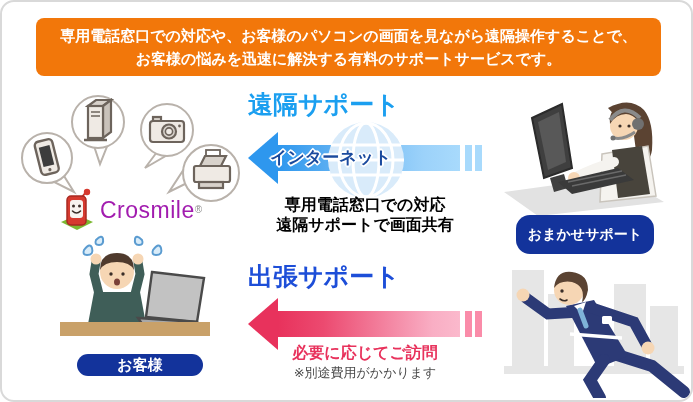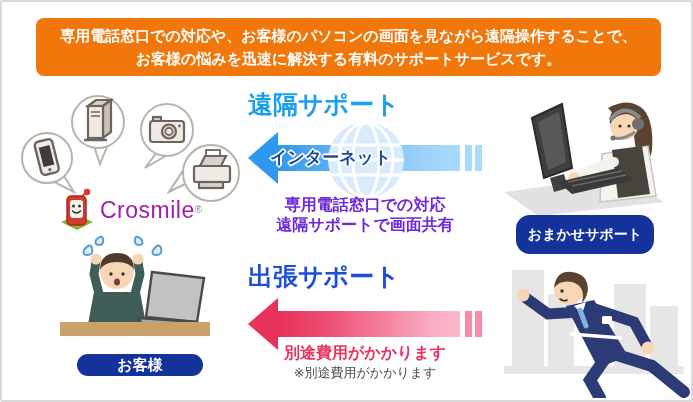--- a/index.html
+++ b/index.html
@@ -1,36 +1,36 @@
 <!DOCTYPE html>
 <html><head>
 <meta charset="utf-8">
 <style>
   html,body{margin:0;padding:0;background:#fff;}
   body{font-family:"Liberation Sans","DejaVu Sans",sans-serif;}
   .frame{
     position:relative;width:689px;height:398px;margin:0;
-    background:#fff;border:2px solid #d9d9d9;border-radius:2px;
+    background:#fff;border:2px solid #d9d9d9;border-radius:14px;
     overflow:hidden;
   }
   .abs{position:absolute;}
   
   .banner{
     left:34px;top:16px;width:625px;height:58px;box-sizing:border-box;
     background:#F2770A;border-radius:8px;color:#fff;font-weight:bold;
     font-size:15px;line-height:23px;text-align:center;
     display:flex;flex-direction:column;justify-content:center;
     white-space:nowrap;z-index:5;
   }
   
   .title{width:234px;text-align:left;font-weight:bold;font-size:25px;white-space:nowrap;z-index:6;}
   .remote-title{left:246px;top:86px;color:#1B9FF0;}
   .onsite-title{left:246px;top:258px;color:#1d4ed8;}
   .desc{width:210px;text-align:center;font-weight:bold;font-size:16px;line-height:20px;white-space:nowrap;z-index:6;}
-  .remote-desc{left:258px;top:193px;color:#6d28d9;}
+  .remote-desc{left:258px;top:193px;color:#000000;}
   .onsite-desc{left:258px;top:341px;color:#E8325C;}
   .onsite-note{left:258px;top:362px;width:210px;text-align:center;font-size:13px;color:#4a4a4a;white-space:nowrap;z-index:6;}
   
   .arrow{width:234px;height:52px;z-index:1;}
   .arrow-blue{left:246px;top:130px;}
   .arrow-red{left:246px;top:296px;}
   .arrow .head{position:absolute;left:0;top:0;width:0;height:0;
     border-top:26px solid transparent;border-bottom:26px solid transparent;}
   .arrow-blue .head{border-right:30px solid #2E97EE;}
   .arrow-red .head{border-right:30px solid #E8325C;}
@@ -193,21 +193,21 @@
 
   <div class="abs title onsite-title">出張サポート</div>
 
   <div class="abs arrow arrow-red">
     <div class="head"></div>
     <div class="body"></div>
     <div class="bar bar1"></div>
     <div class="bar bar2"></div>
   </div>
 
-  <div class="abs desc onsite-desc">別途費用がかかります</div>
+  <div class="abs desc onsite-desc">必要に応じてご訪問</div>
   <div class="abs onsite-note">※別途費用がかかります</div>
 
   <svg class="abs" style="left:500px;top:90px;z-index:2;" width="168" height="124" viewBox="0 0 168 124">
 
     <polygon points="2,100 118,84 162,110 36,124" fill="#e2e2e2"></polygon>
 
     <polygon points="30,26 60,12 70,76 42,86" fill="#3f3f3f" stroke="#2b2b2b" stroke-width="2"></polygon>
     <polygon points="36,30 57,20 64,70 46,78" fill="#585858"></polygon>
     <polygon points="48,86 62,82 66,96 52,100" fill="#3f3f3f"></polygon>
 

